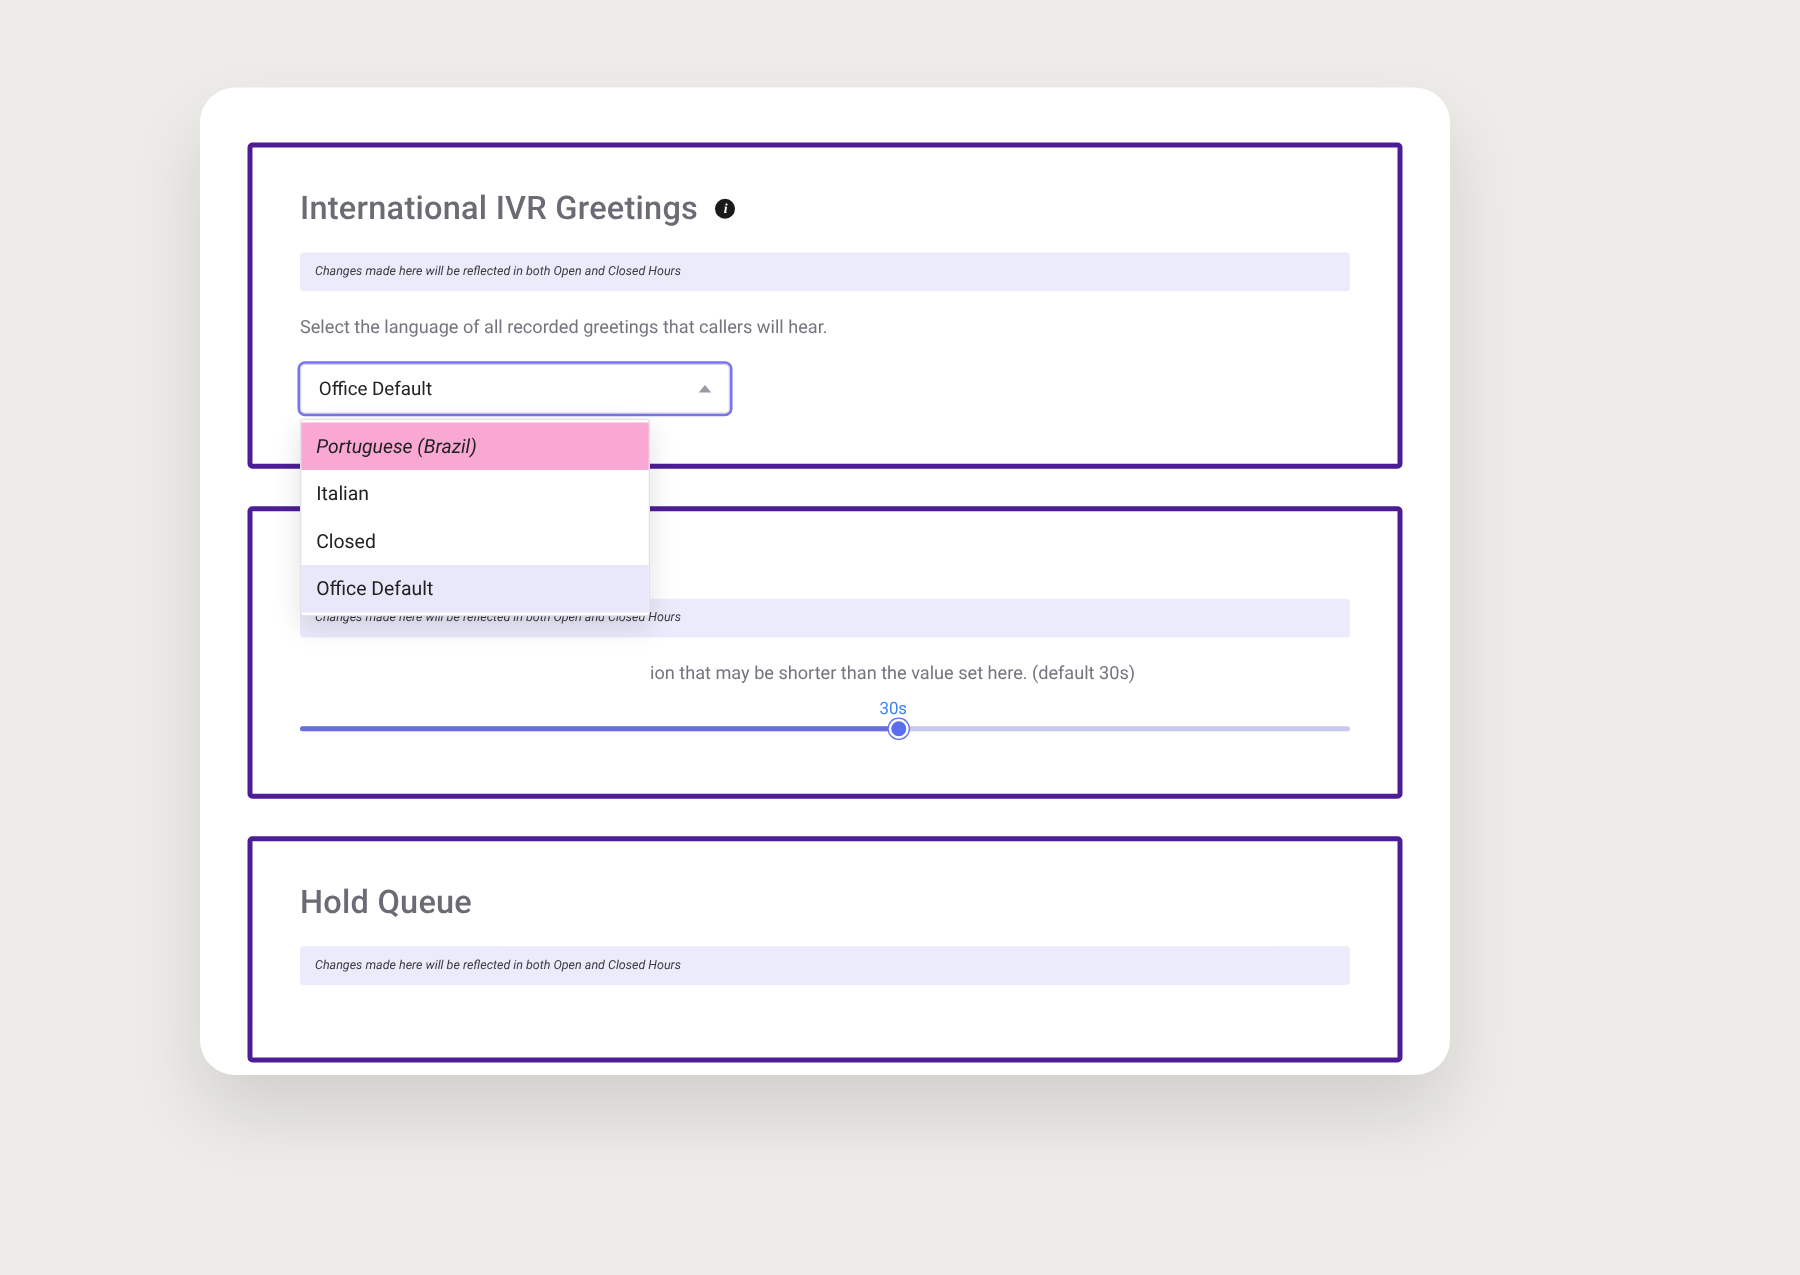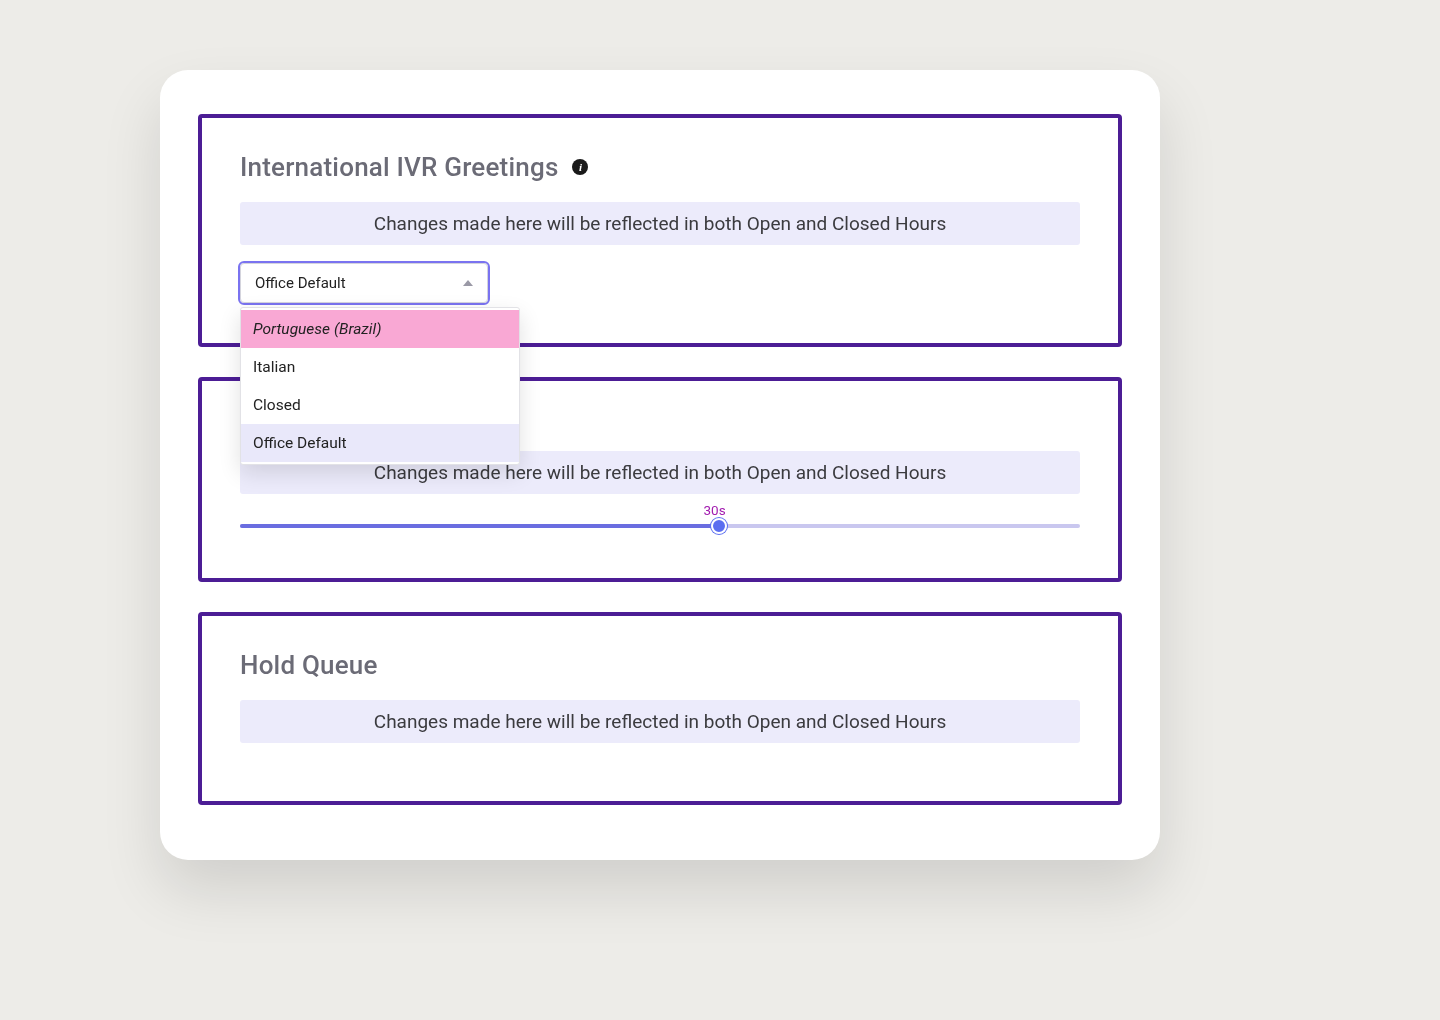--- a/index.html
+++ b/index.html
@@ -40,34 +40,34 @@
   }
   .title-row { display:flex; align-items:center; gap:14px; margin-bottom:20px; }
   .info-icon {
     width: 16px; height:16px; border-radius:50%;
     background:#1a1a1a; color:#fff; font-size:11px; font-weight:700;
     display:flex; align-items:center; justify-content:center;
     font-style: italic; font-family: Georgia, serif;
   }
   .banner {
     background:#ecebfb;
-    text-align:center;
-    font-size:19px;
+    font-size:10px;
     color:#3b3b3f;
     padding:10px 12px;
     border-radius:3px;
     margin-bottom:18px;
+    font-style:italic;
   }
   .desc {
     font-size:14.5px;
     color:#74747e;
     line-height:1.55;
     margin-bottom:6px;
   }
-  .select-wrap { position: relative; margin-top:18px; width:248px; }
+  .select-wrap { position: relative; margin-top:18px; width:344px; }
   .select-box {
     width:100%;
     height:40px;
     border:1px solid #d4d4dd;
     outline:2px solid #7a73f0;
     outline-offset:0px;
     border-radius:4px;
     background:#fff;
     display:flex; align-items:center; justify-content:space-between;
     padding:0 14px;
@@ -99,21 +99,21 @@
     cursor:pointer;
   }
   .dropdown .opt.hover { background:#f9a8d4;font-style:italic; }
   .dropdown .opt.selected { background:#e9e8fa; }
 
   .slider-zone { margin-top:12px; position:relative; }
   .slider-label {
     position:absolute;
     top:-22px;
     font-size:13.5px;
-    color:#a21caf;
+    color:#3b82f6;
   }
   .slider-track {
     position:relative;
     height:4px;
     background:#c9c7ef;
     border-radius:3px;
     margin-top:30px;
   }
   .slider-fill {
     position:absolute; left:0; top:0; height:100%;
@@ -134,37 +134,41 @@
 <body>
 
 <div class="panel">
 
   <div class="card">
     <div class="title-row">
       <h2>International IVR Greetings</h2>
       <span class="info-icon">i</span>
     </div>
     <div class="banner">Changes made here will be reflected in both Open and Closed Hours</div>
+    <div class="desc">Select the language of all recorded greetings that callers will hear.</div>
 
     <div class="select-wrap">
       <div class="select-box">
         <span>Office Default</span>
         <span class="caret-up"></span>
       </div>
       <div class="dropdown">
         <div class="opt hover">Portuguese (Brazil)</div>
         <div class="opt">Italian</div>
         <div class="opt">Closed</div>
         <div class="opt selected">Office Default</div>
       </div>
     </div>
   </div>
 
   <div class="card second" style="padding-top:70px;">
     <div class="banner">Changes made here will be reflected in both Open and Closed Hours</div>
+    <div class="desc" style="padding-left:280px; margin-bottom:14px;">
+      <span>ion that may be shorter than the value set here. (default 30s)</span>
+    </div>
 
     <div class="slider-zone">
       <span class="slider-label" style="left:56.5%; transform:translateX(-50%);">30s</span>
       <div class="slider-track">
         <div class="slider-fill" style="width:57%;"></div>
         <div class="slider-thumb" style="left:57%;"></div>
       </div>
     </div>
   </div>
 

